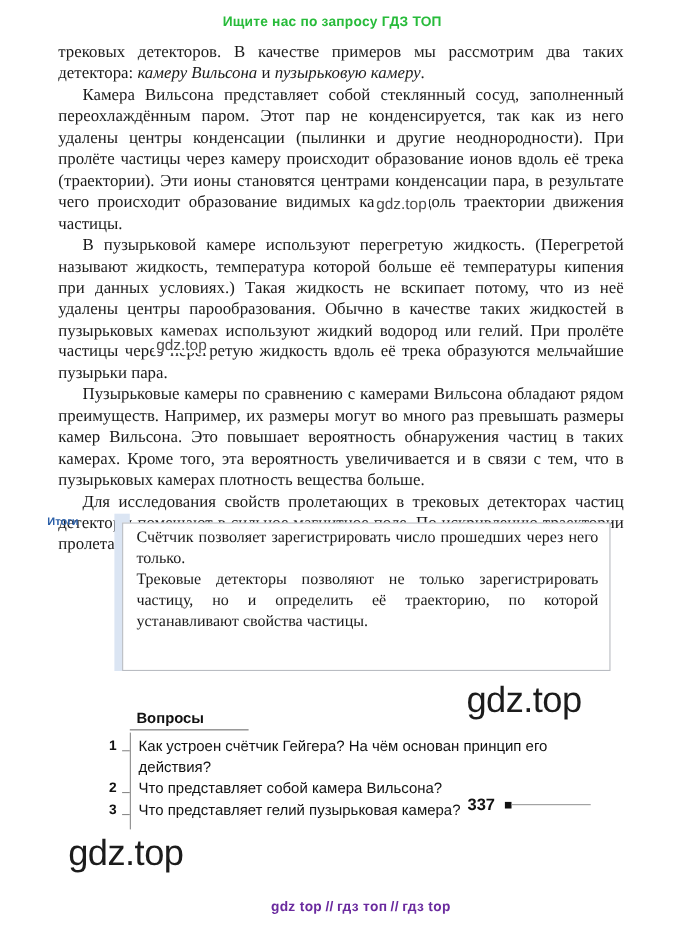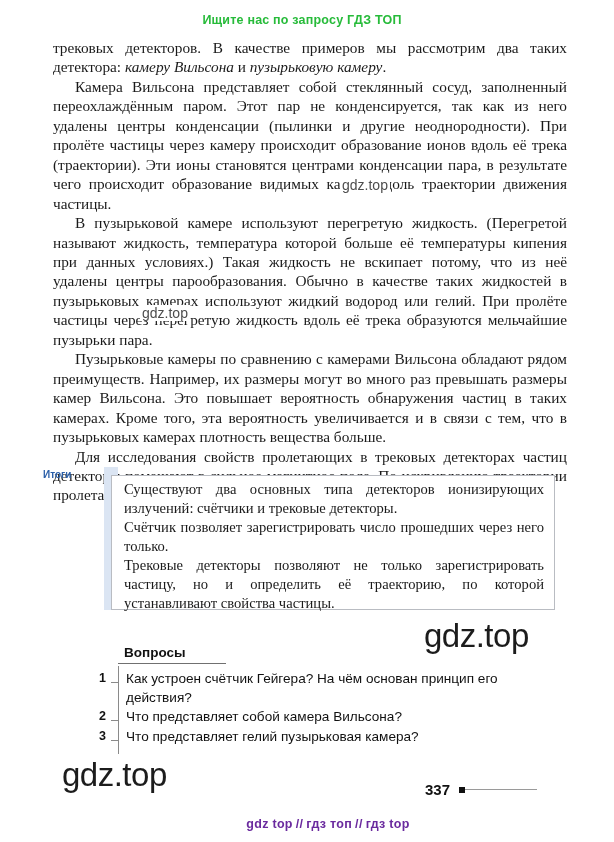--- a/index.html
+++ b/index.html
@@ -197,21 +197,21 @@
     line-height: 18.5px;
     color: #111111;
     margin-left: 8px;
     width: 420px;
   }
 
   
   .pagenum-wrap {
     position: absolute;
     left: 425px;
-    top: 781px;
+    top: 723px;
     display: flex;
     align-items: center;
   }
   .pagenum {
     font-family: "Liberation Sans", sans-serif;
     font-size: 15px;
     font-weight: 700;
     color: #111111;
   }
   .pagenum-square {
@@ -258,21 +258,20 @@
   </div>
 
   <div class="wm-inline w1">gdz.top</div>
   <div class="wm-inline w2">gdz.top</div>
 
   <div class="summary-wrap">
     <div class="summary-label">Итоги</div>
     <div class="summary-bluebar"></div>
     <div class="summary-box"></div>
     <div class="summary-text">
-      <p>Существуют два основных типа детекторов ионизирующих излучений: счётчики и трековые детекторы.</p>
       <p>Счётчик позволяет зарегистрировать число прошедших через него только.</p>
       <p>Трековые детекторы позволяют не только зарегистрировать частицу, но и определить её траекторию, по которой устанавливают свойства частицы.</p>
     </div>
   </div>
 
   <div class="wm-big b1">gdz.top</div>
 
   <div class="questions-wrap">
     <div class="questions-title">Вопросы</div>
     <div class="questions-rule"></div>

